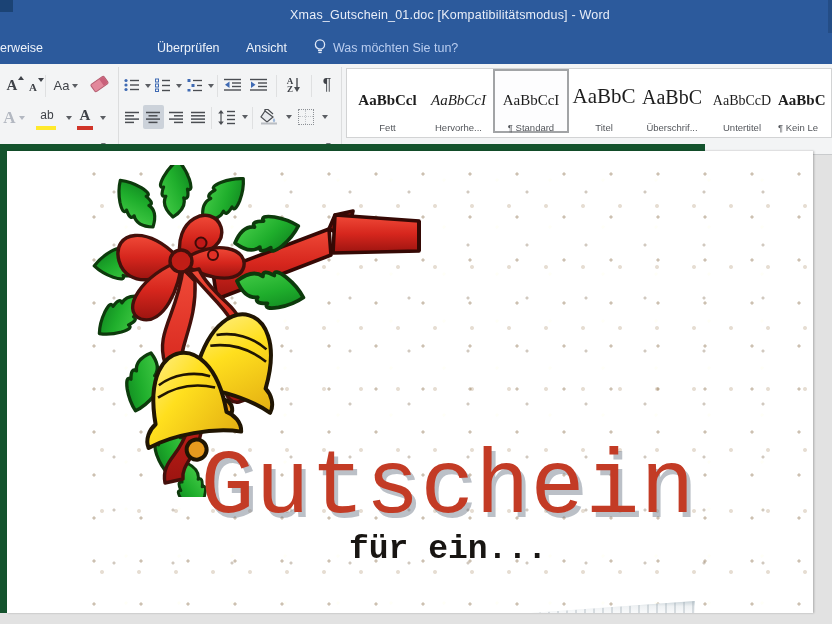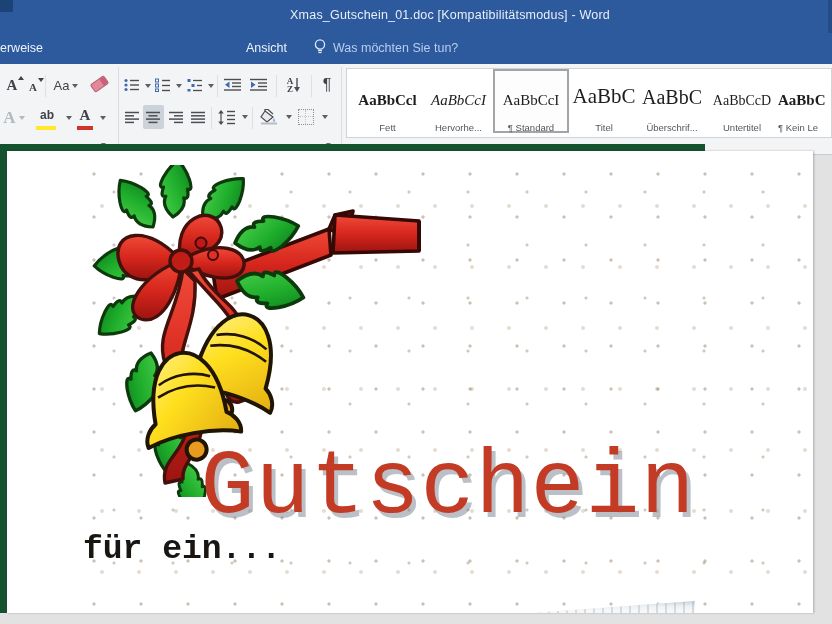--- a/index.html
+++ b/index.html
@@ -67,21 +67,21 @@
      background-image:
        radial-gradient(circle 1.2px at 11px 9px, rgba(110,75,30,.35) 0 1.2px, transparent 2px),
        radial-gradient(circle 1px at 31px 27px, rgba(90,60,25,.28) 0 1px, transparent 2px),
        radial-gradient(circle 1.5px at 19px 41px, rgba(140,100,50,.22) 0 1.5px, transparent 2.4px),
        radial-gradient(circle 1px at 43px 15px, rgba(255,255,240,.5) 0 1px, transparent 2px);
      background-size:47px 43px,59px 53px,37px 61px,53px 47px;}
   .gutschein{position:absolute;left:0;top:276px;width:100%;text-align:center;
       font-family:"Liberation Mono",monospace;font-size:90px;line-height:1.05;
       color:#c33b25;letter-spacing:1px;z-index:3;
       text-shadow:4px 5px 0 rgba(105,115,130,.45);}
-  .fuer-ein{position:absolute;left:0;top:366px;width:100%;
+  .fuer-ein{position:absolute;left:0;top:366px;width:100%;text-align:center;
       font-family:"Liberation Mono",monospace;font-size:33px;font-weight:bold;
       color:#181512;z-index:3;}
   .wedge{position:absolute;left:420px;top:434px;width:192px;height:16px;z-index:2;
       background:linear-gradient(to bottom,#b9c6cd 0,#eef1f3 45%,#fbfcfd 100%),
                  #f4f6f7;
       background-blend-mode:normal;
       clip-path:polygon(0 100%,100% 12%,100% 100%);}
   .wedge:after{content:"";position:absolute;inset:0;
       background:repeating-linear-gradient(90deg, rgba(140,155,165,.30) 0 2px, transparent 2px 9px);
       clip-path:polygon(0 100%,100% 12%,100% 100%);}
@@ -91,20 +91,21 @@
 <body>
 
 <div class="abs titlebar">
   <div class="abs corner-frag"></div>
   <div class="abs title-text">Xmas_Gutschein_01.doc [Kompatibilitätsmodus] - Word</div>
 </div>
 <div class="abs win-right-edge"></div>
 
 <div class="abs tabbar">
   <span class="tab" style="left:-8px">erweise</span>
+  <span class="tab" style="left:149px">Überprüfen</span>
   <span class="tab" style="left:238px">Ansicht</span>
   <span class="tellme" style="left:313px">
     <svg width="14" height="18" viewBox="0 0 14 18" style="vertical-align:-4px;margin-right:6px">
       <circle cx="7" cy="6.5" r="4.6" fill="none" stroke="#dfe8f7" stroke-width="1.3"></circle>
       <line x1="5" y1="12.5" x2="9" y2="12.5" stroke="#dfe8f7" stroke-width="1.3"></line>
       <line x1="5.4" y1="14.5" x2="8.6" y2="14.5" stroke="#dfe8f7" stroke-width="1.3"></line>
     </svg><span>Was möchten Sie tun?</span>
   </span>
 </div>
 
@@ -125,21 +126,21 @@
   </div>
   <div class="btn" style="left:88px;top:8px;width:22px;height:23px">
     <span class="eraser"></span>
   </div>
 
   <div class="btn" style="left:2px;top:41px;width:24px;height:26px">
     <span style="font-size:17px;font-family:'Liberation Serif',serif;color:#b3b8c1;font-weight:bold">A</span>
     <i class="caret" style="border-top-color:#b3b8c1"></i>
   </div>
   <div class="btn" style="left:34px;top:41px;width:26px;height:26px">
-    <span style="font-size:12px;font-weight:bold;position:relative;top:-3px">ab</span>
+    <span style="font-size:12px;font-weight:normal;position:relative;top:-3px">ab</span>
     <span class="colorbar" style="width:20px;background:#ffe92c;left:2px"></span>
   </div>
   <div class="btn" style="left:62px;top:43px;width:10px;height:22px">
       <i class="caret"></i>
     </div>
   <div class="btn" style="left:74px;top:41px;width:22px;height:26px">
     <span class="glyphA" style="position:relative;top:-3px">A</span>
     <span class="colorbar" style="width:16px;background:#d03428;left:3px"></span>
   </div>
   <div class="btn" style="left:96px;top:43px;width:10px;height:22px">

